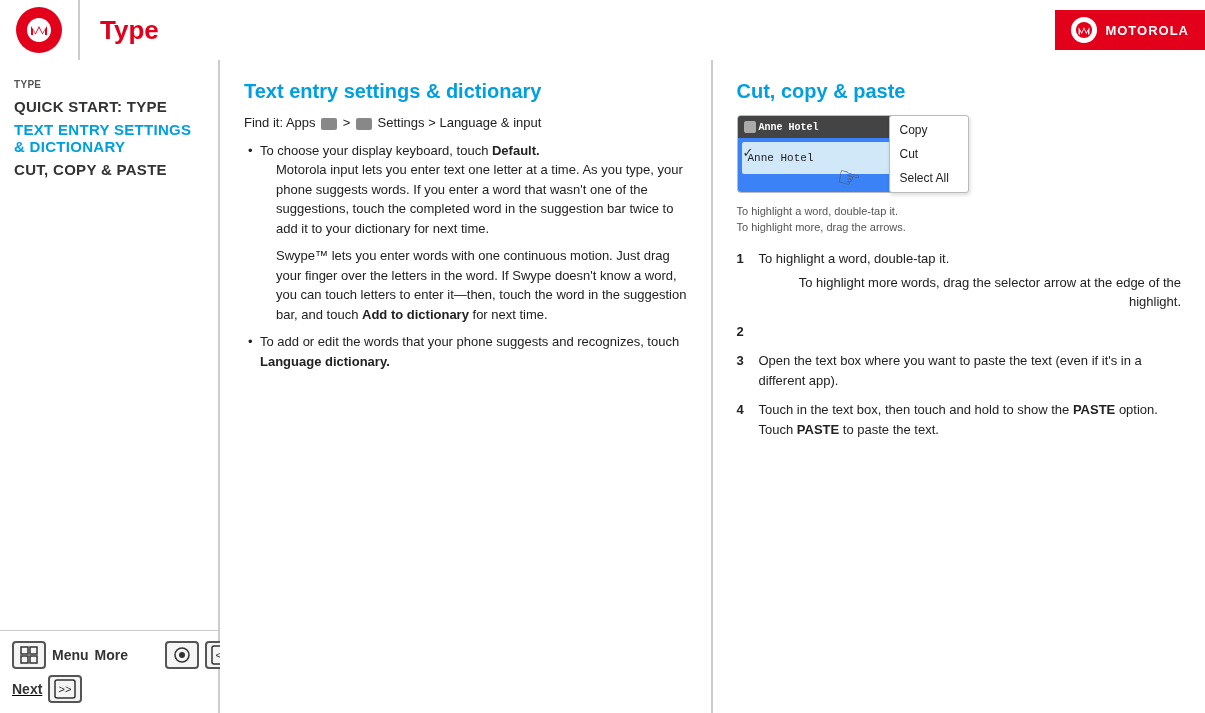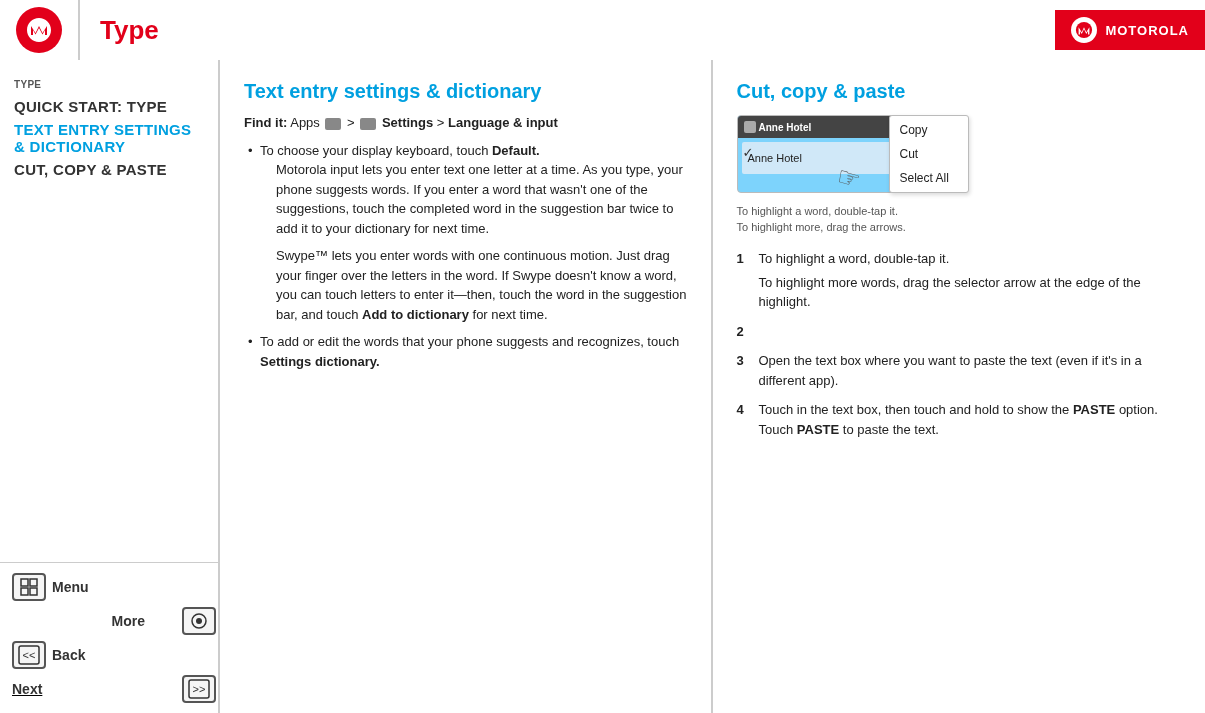--- a/index.html
+++ b/index.html
@@ -118,21 +118,21 @@
     .sidebar-item.active {
       color: #00a0e0;
     }
 
     
     .bottom-nav {
       width: 220px;
       min-width: 220px;
       padding: 10px 4px 10px 12px;
       display: grid;
-      grid-template-columns: 1fr;
+      grid-template-columns: 1fr 1fr 1fr;
       grid-template-rows: auto auto;
       gap: 6px;
       border-top: 1px solid #ccc;
     }
     .nav-btn {
       display: flex;
       align-items: center;
       gap: 6px;
       cursor: pointer;
       user-select: none;
@@ -192,21 +192,21 @@
       line-height: 1.5;
     }
     .section-body p {
       margin-bottom: 8px;
     }
     .find-it {
       font-size: 13px;
       margin-bottom: 8px;
       color: #222;
     }
-    .find-it b { font-weight: bold; }
+    .find-it b { font-weight: normal; }
     .bullet-list {
       list-style: none;
       padding: 0;
       margin: 0 0 8px 0;
     }
     .bullet-list li {
       font-size: 13px;
       color: #222;
       line-height: 1.5;
       padding-left: 16px;
@@ -251,24 +251,25 @@
       margin: 12px 0 14px 0;
       position: relative;
       width: 280px;
       height: 120px;
     }
     .popup-bg {
       position: absolute;
       top: 0; left: 0;
       width: 200px;
       height: 78px;
-      background: #7dd3fc;
+      background: #3b82f6;
       border: 1px solid #bbb;
       border-radius: 4px;
       overflow: hidden;
+      font-family: Liberation Mono, monospace;
     }
     .popup-bar {
       width: 100%;
       height: 22px;
       background: #444;
       display: flex;
       align-items: center;
       gap: 4px;
       padding: 0 6px;
     }
@@ -353,21 +354,21 @@
       </div>
       <div class="nav-btn">
         <div class="nav-btn-icon">
           <svg width="22" height="20" viewBox="0 0 22 20">
             <rect x="1" y="1" width="20" height="18" rx="2" fill="none" stroke="#333" stroke-width="1.5"></rect>
             <text x="11" y="14" font-size="11" text-anchor="middle" fill="#333">&lt;&lt;</text>
           </svg>
         </div>
         <span class="nav-btn-label">Back</span>
       </div>
-      <div class="nav-btn" style="justify-content:space-between;text-decoration:underline;">
+      <div class="nav-btn" style="justify-content:flex-start;text-decoration:underline;">
         <span class="nav-btn-label">Next</span>
         <div class="nav-btn-icon">
           <svg width="22" height="20" viewBox="0 0 22 20">
             <rect x="1" y="1" width="20" height="18" rx="2" fill="none" stroke="#333" stroke-width="1.5"></rect>
             <text x="11" y="14" font-size="11" text-anchor="middle" fill="#333">&gt;&gt;</text>
           </svg>
         </div>
       </div>
     </div>
   </div>
@@ -379,21 +380,21 @@
       <div class="section-body">
         <p class="find-it">
           <b>Find it:</b><span> Apps <span style="display:inline-block;width:16px;height:12px;background:#888;border-radius:2px;margin:0 2px;vertical-align:middle;"></span> &gt; <span style="display:inline-block;width:16px;height:12px;background:#888;border-radius:2px;margin:0 2px;vertical-align:middle;"></span> <b>Settings</b> &gt; <b>Language &amp; input</b></span>
         </p>
         <ul class="bullet-list">
           <li>
             <span>To choose your display keyboard, touch <b>Default.</b></span>
             <div class="sub-para">Motorola input lets you enter text one letter at a time. As you type, your phone suggests words. If you enter a word that wasn't one of the suggestions, touch the completed word in the suggestion bar twice to add it to your dictionary for next time.</div>
             <div class="sub-para">Swype™ lets you enter words with one continuous motion. Just drag your finger over the letters in the word. If Swype doesn't know a word, you can touch letters to enter it—then, touch the word in the suggestion bar, and touch <b>Add to dictionary</b> for next time.</div>
           </li>
-          <li>To add or edit the words that your phone suggests and recognizes, touch <b>Settings dictionary.</b></li>
+          <li>To add or edit the words that your phone suggests and recognizes, touch <b>Language dictionary.</b></li>
         </ul>
       </div>
     </div>
 
     <div class="right-panel">
       <div class="section-title">Cut, copy &amp; paste</div>
       <div class="section-body">
 
         <div class="popup-demo">
 
@@ -428,21 +429,21 @@
             <div>To highlight a word, double-tap it.</div>
             <div>To highlight more, drag the arrows.</div>
           </div>
         </div>
 
         <ol class="numbered-list">
           <li>
             <span class="num-label">1</span>
             <div>
               <div>To highlight a word, double-tap it.</div>
-              <div style="margin-top:4px;">To highlight more words, drag the selector arrow at the edge of the highlight.</div>
+              <div style="margin-top:4px;text-align:right;">To highlight more words, drag the selector arrow at the edge of the highlight.</div>
             </div>
           </li>
           <li>
             <span class="num-label">2</span>
           </li>
           <li>
             <span class="num-label">3</span>
             <div>Open the text box where you want to paste the text (even if it's in a different app).</div>
           </li>
           <li>

